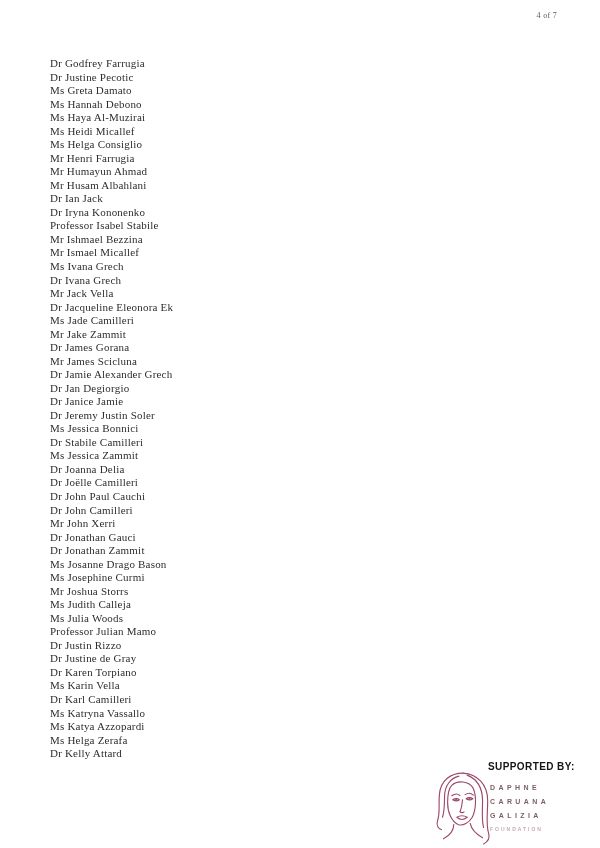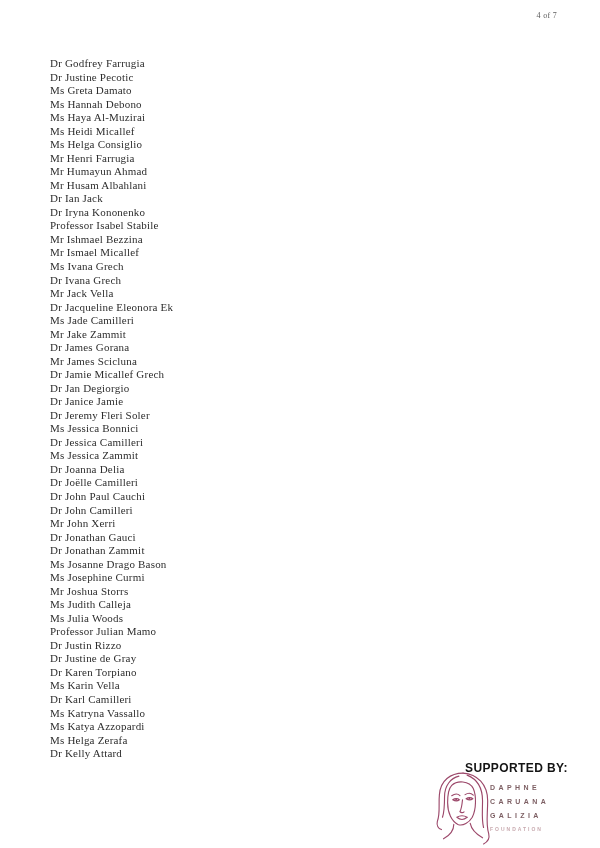--- a/index.html
+++ b/index.html
@@ -32,23 +32,23 @@
     color: #2d2d2d;
     letter-spacing: 0.2px;
     margin-top: 16px;
   }
   .name-line {
     white-space: nowrap;
   }
   .supported-by {
     position: absolute;
     top: 761px;
-    left: 465px;
+    left: 488px;
     font-family: "Liberation Sans", sans-serif;
-    font-size: 12px;
+    font-size: 10px;
     font-weight: bold;
     color: #141414;
     letter-spacing: 0.4px;
     white-space: nowrap;
   }
   .face-drawing {
     position: absolute;
     left: 426px;
     top: 770px;
     width: 72px;
@@ -99,26 +99,26 @@
       <div class="name-line">Mr Ishmael Bezzina</div>
       <div class="name-line">Mr Ismael Micallef</div>
       <div class="name-line">Ms Ivana Grech</div>
       <div class="name-line">Dr Ivana Grech</div>
       <div class="name-line">Mr Jack Vella</div>
       <div class="name-line">Dr Jacqueline Eleonora Ek</div>
       <div class="name-line">Ms Jade Camilleri</div>
       <div class="name-line">Mr Jake Zammit</div>
       <div class="name-line">Dr James Gorana</div>
       <div class="name-line">Mr James Scicluna</div>
-      <div class="name-line">Dr Jamie Micallef Grech</div>
+      <div class="name-line">Dr Jamie Alexander Grech</div>
       <div class="name-line">Dr Jan Degiorgio</div>
       <div class="name-line">Dr Janice Jamie</div>
-      <div class="name-line">Dr Jeremy Fleri Soler</div>
+      <div class="name-line">Dr Jeremy Justin Soler</div>
       <div class="name-line">Ms Jessica Bonnici</div>
-      <div class="name-line">Dr Jessica Camilleri</div>
+      <div class="name-line">Dr Stabile Camilleri</div>
       <div class="name-line">Ms Jessica Zammit</div>
       <div class="name-line">Dr Joanna Delia</div>
       <div class="name-line">Dr Joëlle Camilleri</div>
       <div class="name-line">Dr John Paul Cauchi</div>
       <div class="name-line">Dr John Camilleri</div>
       <div class="name-line">Mr John Xerri</div>
       <div class="name-line">Dr Jonathan Gauci</div>
       <div class="name-line">Dr Jonathan Zammit</div>
       <div class="name-line">Ms Josanne Drago Bason</div>
       <div class="name-line">Ms Josephine Curmi</div>

